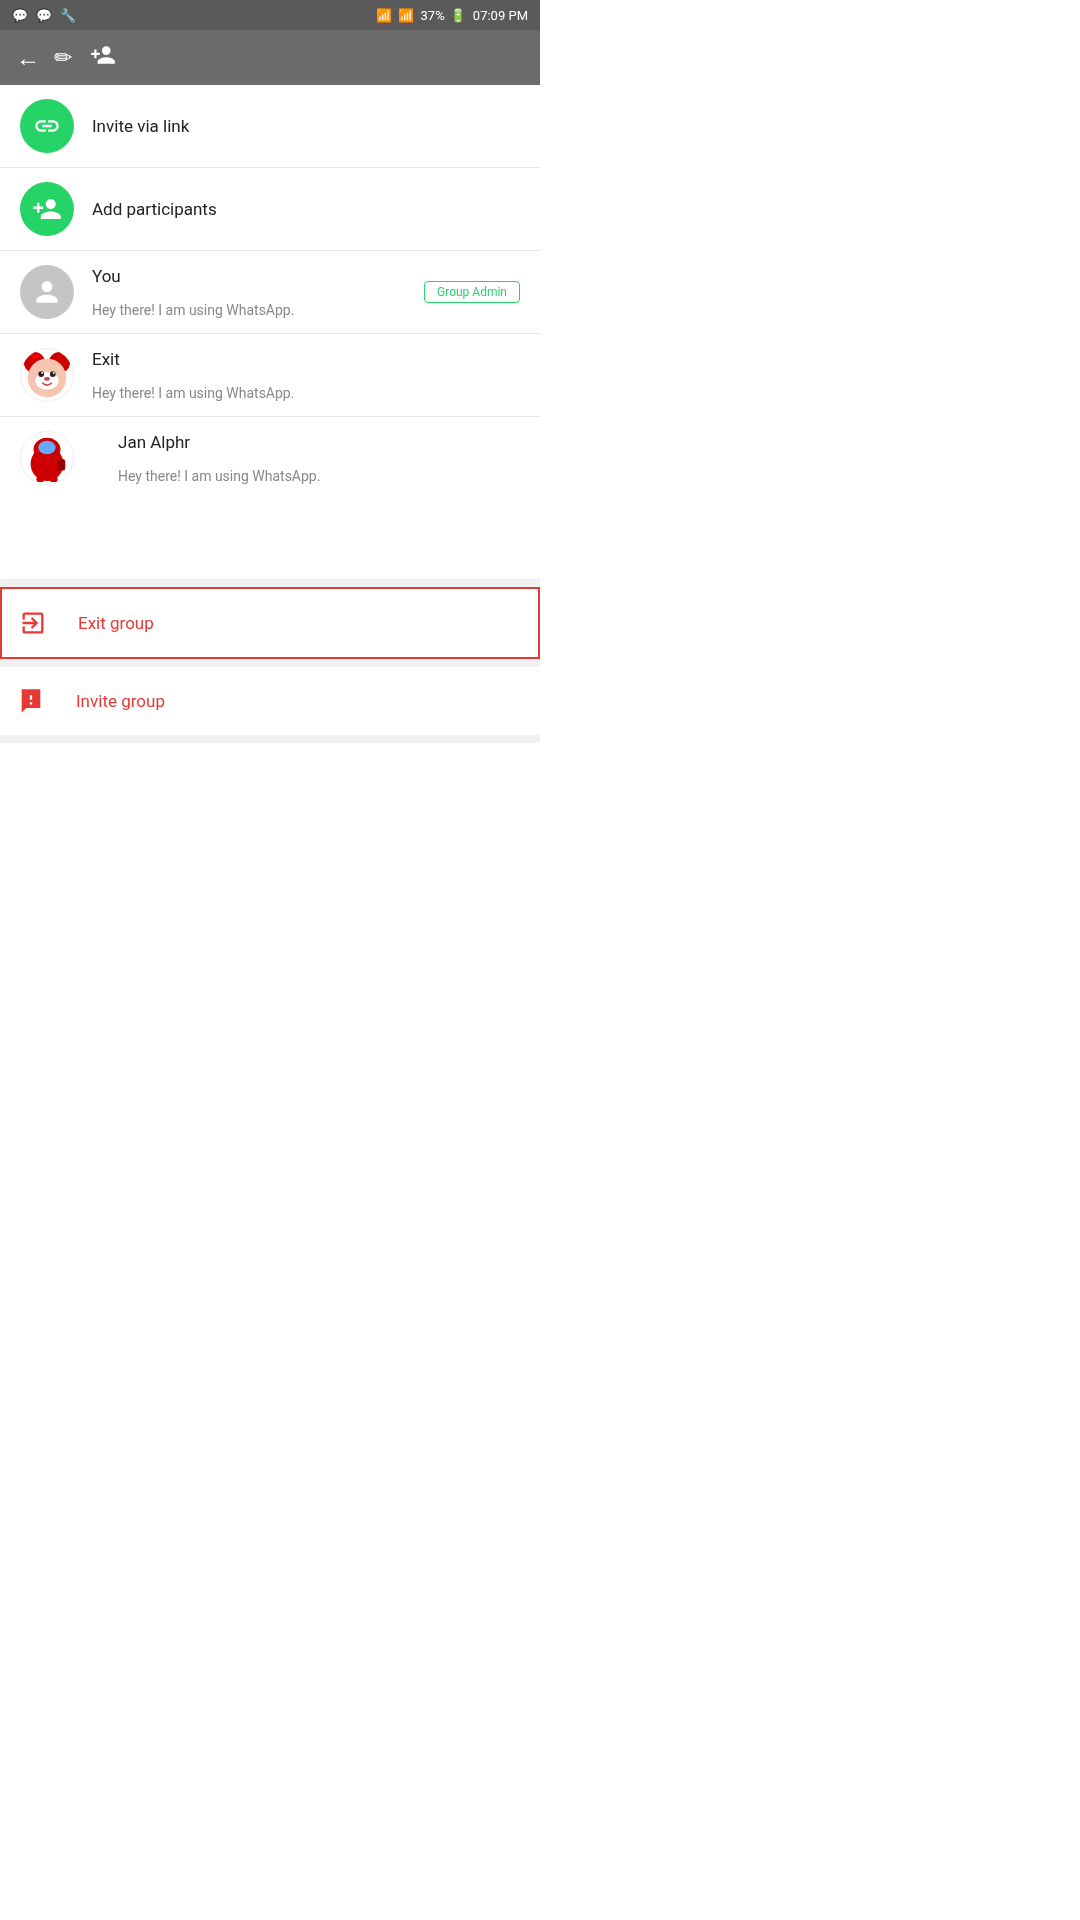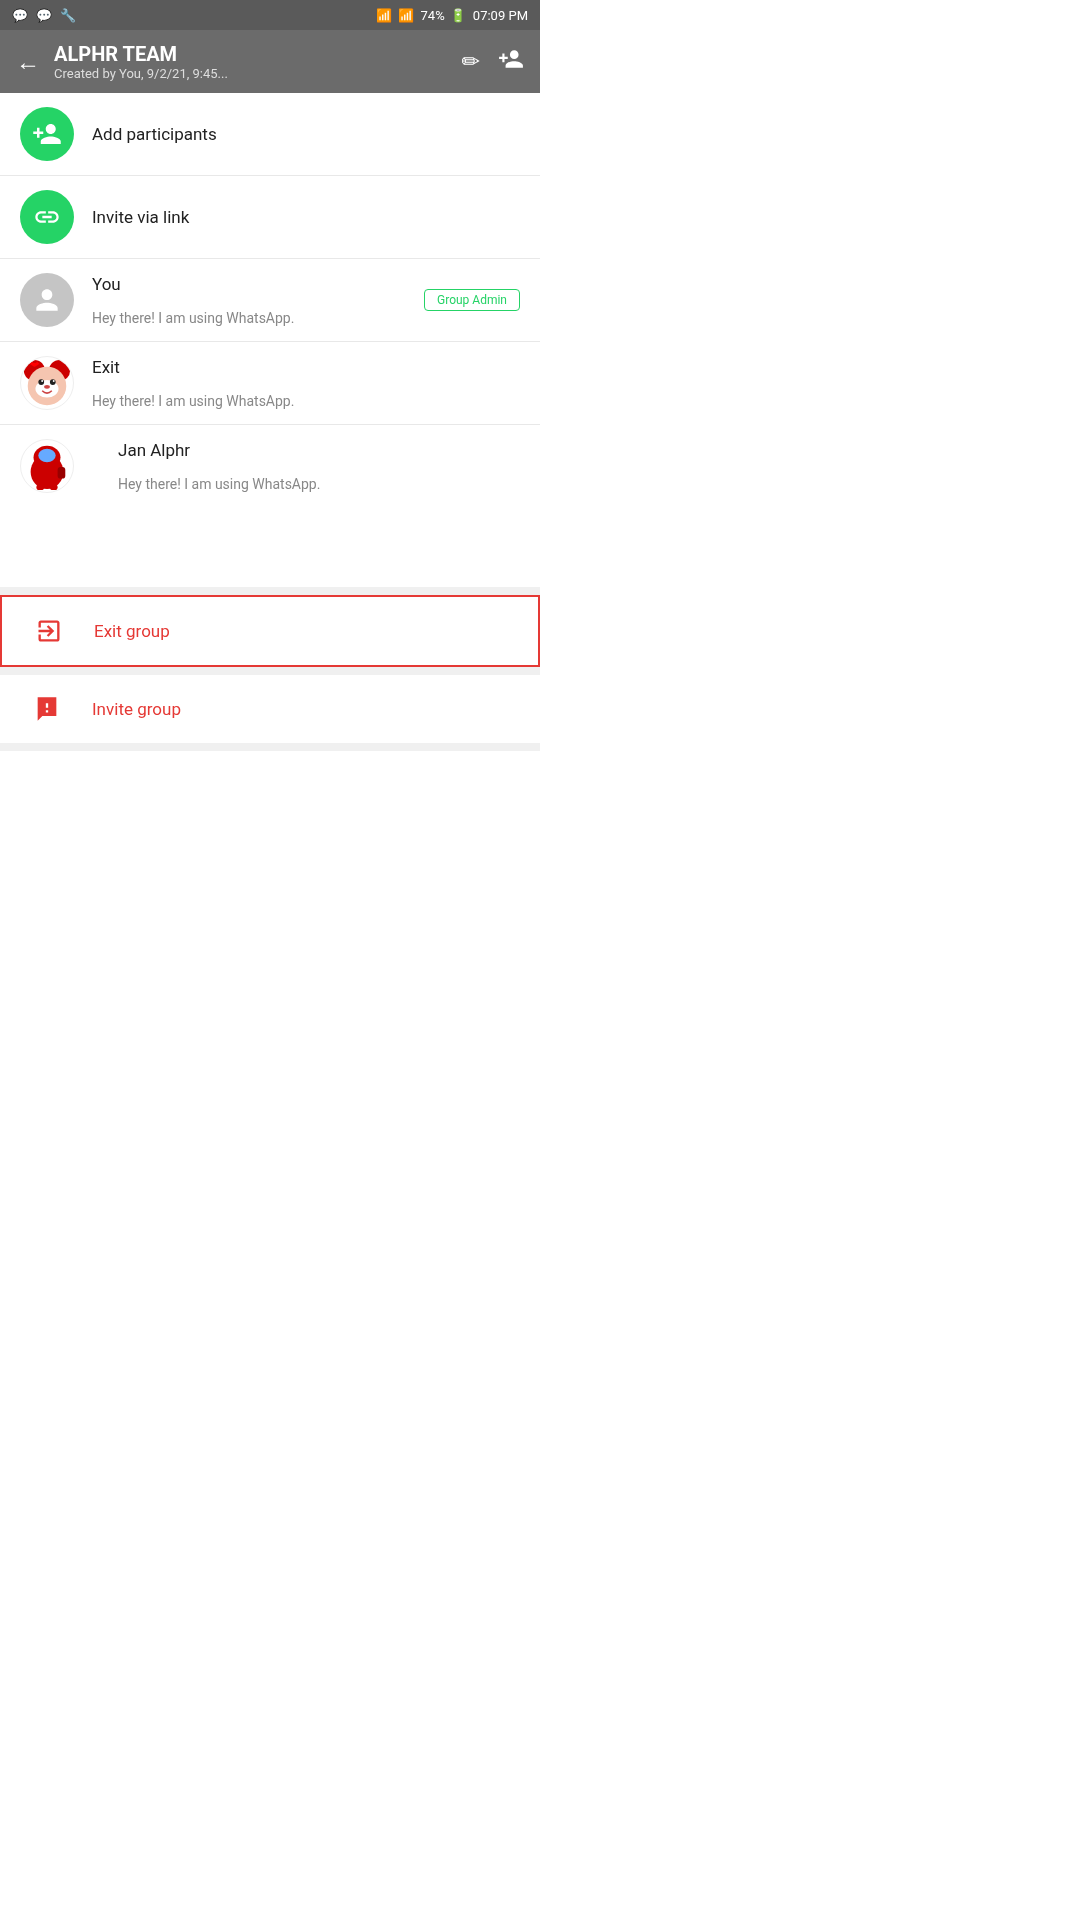--- a/index.html
+++ b/index.html
@@ -138,21 +138,21 @@
     
     .section-divider {
       height: 8px;
       background: #f0f0f0;
     }
 
     
     .action-item {
       display: flex;
       align-items: center;
-      padding: 20px 20px;
+      padding: 20px 4px;
       gap: 18px;
       background: #fff;
       cursor: pointer;
     }
     .action-item-red {
       color: #e53935;
     }
     .action-icon {
       font-size: 24px;
       width: 54px;
@@ -168,63 +168,59 @@
 
 <div class="status-bar">
   <div class="status-bar-left">
     <span>💬</span>
     <span>💬</span>
     <span>🔧</span>
   </div>
   <div class="status-bar-right">
     <span>📶</span>
     <span>📶</span>
-    <span>74%</span>
+    <span>37%</span>
     <span>🔋</span>
     <span>07:09 PM</span>
   </div>
 </div>
 
 <div class="header">
   <span class="header-back">←</span>
-  <div class="header-title-wrap">
-    <div class="header-title">ALPHR TEAM</div>
-    <div class="header-subtitle">Created by You, 9/2/21, 9:45...</div>
-  </div>
   <div class="header-actions">
     <span class="header-icon">✏</span>
     <span class="header-icon">
       <svg width="26" height="26" viewBox="0 0 24 24" fill="white">
         <path d="M15 12c2.21 0 4-1.79 4-4s-1.79-4-4-4-4 1.79-4 4 1.79 4 4 4zm-9-2V7H4v3H1v2h3v3h2v-3h3v-2H6zm9 4c-2.67 0-8 1.34-8 4v2h16v-2c0-2.66-5.33-4-8-4z"></path>
       </svg>
     </span>
   </div>
 </div>
 
 <div class="list-section">
 
   <div class="list-item">
     <div class="avatar-circle avatar-green">
+      <svg width="28" height="28" viewBox="0 0 24 24" fill="white">
+        <path d="M3.9 12c0-1.71 1.39-3.1 3.1-3.1h4V7H7c-2.76 0-5 2.24-5 5s2.24 5 5 5h4v-1.9H7c-1.71 0-3.1-1.39-3.1-3.1zM8 13h8v-2H8v2zm9-6h-4v1.9h4c1.71 0 3.1 1.39 3.1 3.1s-1.39 3.1-3.1 3.1h-4V17h4c2.76 0 5-2.24 5-5s-2.24-5-5-5z"></path>
+      </svg>
+    </div>
+    <div class="item-text">
+      <div class="item-name">Invite via link</div>
+    </div>
+  </div>
+
+  <div class="list-item">
+    <div class="avatar-circle avatar-green">
       <svg width="30" height="30" viewBox="0 0 24 24" fill="white">
         <path d="M15 12c2.21 0 4-1.79 4-4s-1.79-4-4-4-4 1.79-4 4 1.79 4 4 4zm-9-2V7H4v3H1v2h3v3h2v-3h3v-2H6zm9 4c-2.67 0-8 1.34-8 4v2h16v-2c0-2.66-5.33-4-8-4z"></path>
       </svg>
     </div>
     <div class="item-text">
       <div class="item-name">Add participants</div>
-    </div>
-  </div>
-
-  <div class="list-item">
-    <div class="avatar-circle avatar-green">
-      <svg width="28" height="28" viewBox="0 0 24 24" fill="white">
-        <path d="M3.9 12c0-1.71 1.39-3.1 3.1-3.1h4V7H7c-2.76 0-5 2.24-5 5s2.24 5 5 5h4v-1.9H7c-1.71 0-3.1-1.39-3.1-3.1zM8 13h8v-2H8v2zm9-6h-4v1.9h4c1.71 0 3.1 1.39 3.1 3.1s-1.39 3.1-3.1 3.1h-4V17h4c2.76 0 5-2.24 5-5s-2.24-5-5-5z"></path>
-      </svg>
-    </div>
-    <div class="item-text">
-      <div class="item-name">Invite via link</div>
     </div>
   </div>
 
   <div class="list-item">
     <div class="avatar-circle avatar-gray">
       <svg width="32" height="32" viewBox="0 0 24 24" fill="white">
         <path d="M12 12c2.21 0 4-1.79 4-4s-1.79-4-4-4-4 1.79-4 4 1.79 4 4 4zm0 2c-2.67 0-8 1.34-8 4v2h16v-2c0-2.66-5.33-4-8-4z"></path>
       </svg>
     </div>
     <div class="item-text">

